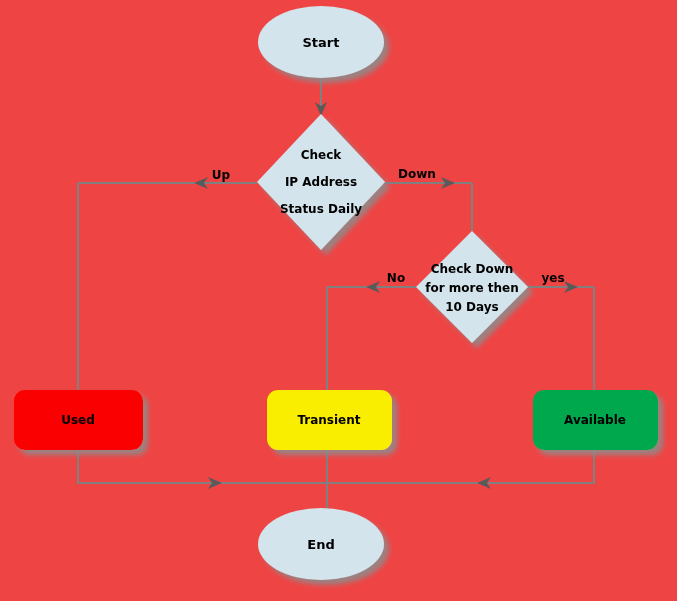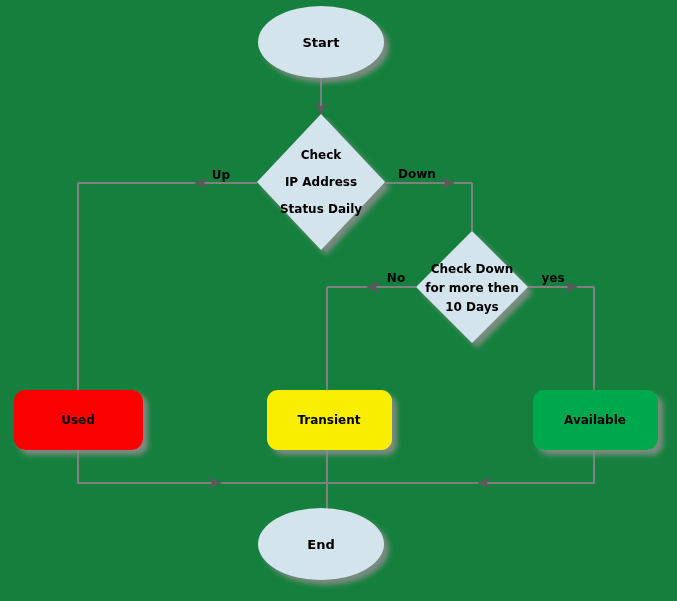--- a/index.html
+++ b/index.html
@@ -8,21 +8,21 @@
     padding: 0;
     background: #ffffff;
   }
   body {
     font-family: "DejaVu Sans", sans-serif;
   }
   #canvas {
     position: relative;
     width: 677px;
     height: 601px;
-    background: #15803d;
+    background: #ef4444;
     overflow: hidden;
   }
   #flow-svg {
     position: absolute;
     left: 0;
     top: 0;
     width: 677px;
     height: 601px;
   }
   .node-label {

